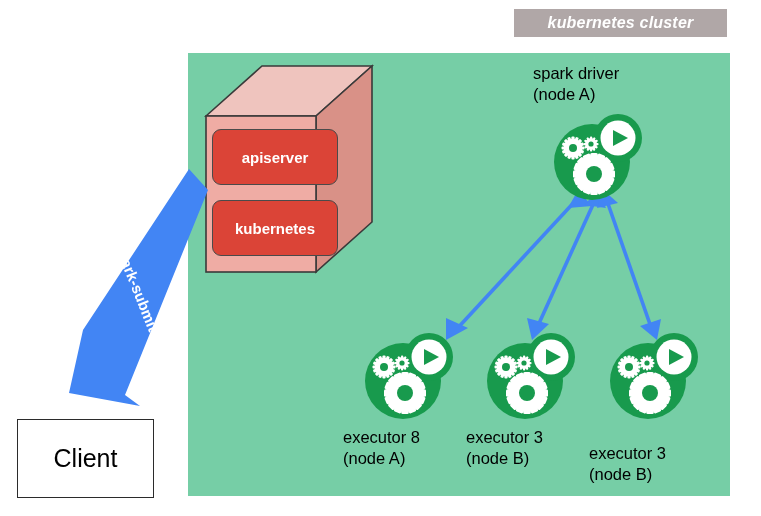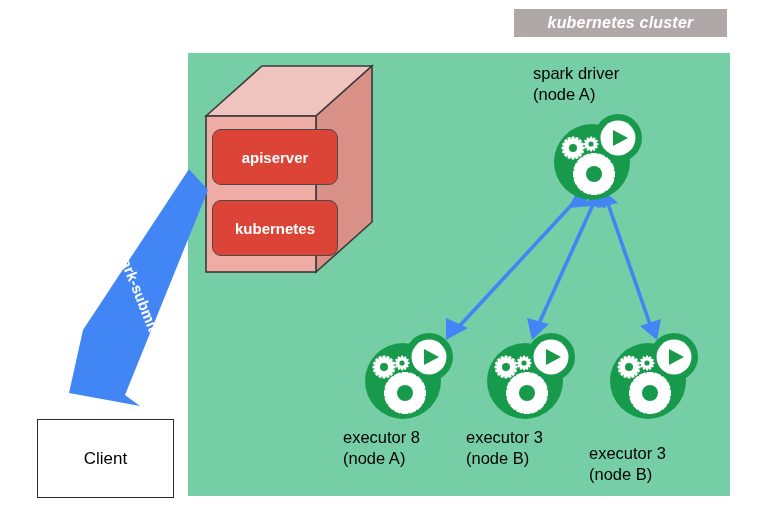--- a/index.html
+++ b/index.html
@@ -51,23 +51,22 @@
     left: 17px;
     top: 419px;
     width: 137px;
     height: 79px;
     background: #ffffff;
     border: 1.4px solid #2b2b2b;
     display: flex;
     align-items: center;
     justify-content: center;
     color: #000000;
-    font-size: 17px;
+    font-size: 25px;
     box-sizing: border-box;
-    margin-left: 20px;
   }
   .cube-box {
     position: absolute;
     left: 212px;
     top: 129px;
     width: 126px;
     height: 56px;
     background: #DB4437;
     border: 1.6px solid #4a4a4a;
     border-radius: 9px;

